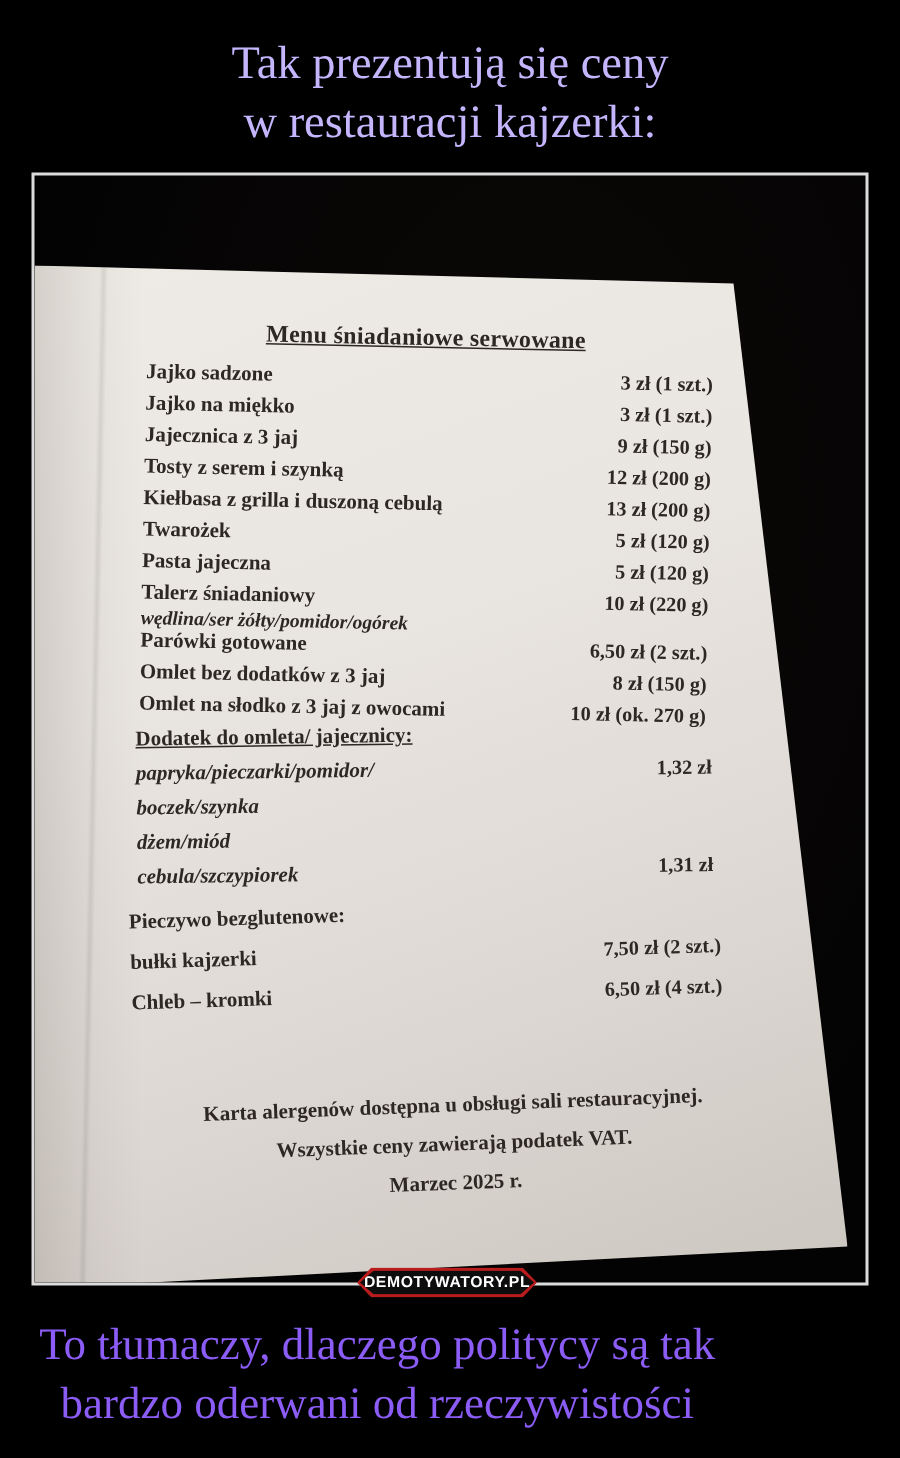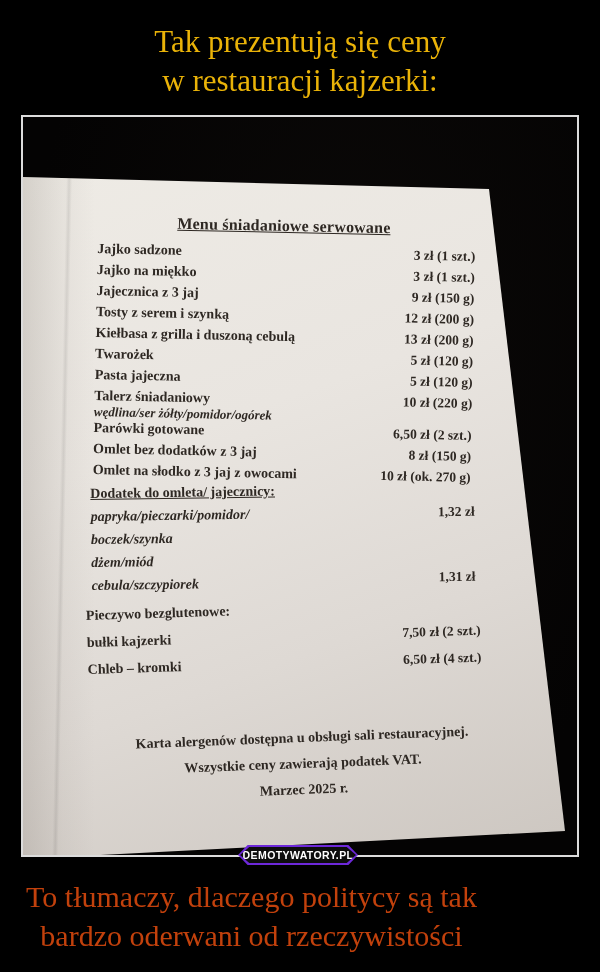--- a/index.html
+++ b/index.html
@@ -5,26 +5,26 @@
   html, body { margin:0; padding:0; }
   body {
     width:600px; height:972px; position:relative;
     background:#000; overflow:hidden;
     font-family:"Liberation Serif", serif;
   }
 
   
   .meme-title {
     position:absolute; top:22px; left:0; width:600px;
-    text-align:center; color:#eab308;
+    text-align:center; color:#c4b5fd;
     font-size:31px; line-height:39px; font-weight:400;
   }
   .meme-caption {
     position:absolute; top:877px; left:0; width:503px;
-    text-align:center; color:#c2410c;
+    text-align:center; color:#8b5cf6;
     font-size:30px; line-height:39px; font-weight:400;
   }
 
   
   .photo-frame {
     position:absolute; left:21px; top:115px; width:554px; height:738px;
     border:2px solid #dcdcdc;
     background:radial-gradient(ellipse at 60% 30%, #0b0908 0%, #040303 70%);
     overflow:hidden;
   }
@@ -70,21 +70,21 @@
 
   .menu-footer {
     position:absolute; left:90px; top:0; width:380px;
     text-align:center; font-size:14px; font-weight:600; line-height:26px;
     transform:rotate(-2.2deg); transform-origin:center;
   }
 
   
   .wm-badge {
     position:absolute; left:238px; top:845px; width:120px; height:20px;
-    background:#6d28d9;
+    background:#b91c1c;
     clip-path:polygon(0 50%, 8% 0, 92% 0, 100% 50%, 92% 100%, 8% 100%);
   }
   .wm-badge-inner {
     position:absolute; left:2px; top:2px; right:2px; bottom:2px;
     background:#0d0d0d;
     clip-path:polygon(0 50%, 8% 0, 92% 0, 100% 50%, 92% 100%, 8% 100%);
     display:flex; align-items:center; justify-content:center;
     color:#ffffff; font-family:"Liberation Sans", sans-serif;
     font-size:10.5px; font-weight:700; letter-spacing:0.4px;
   }

